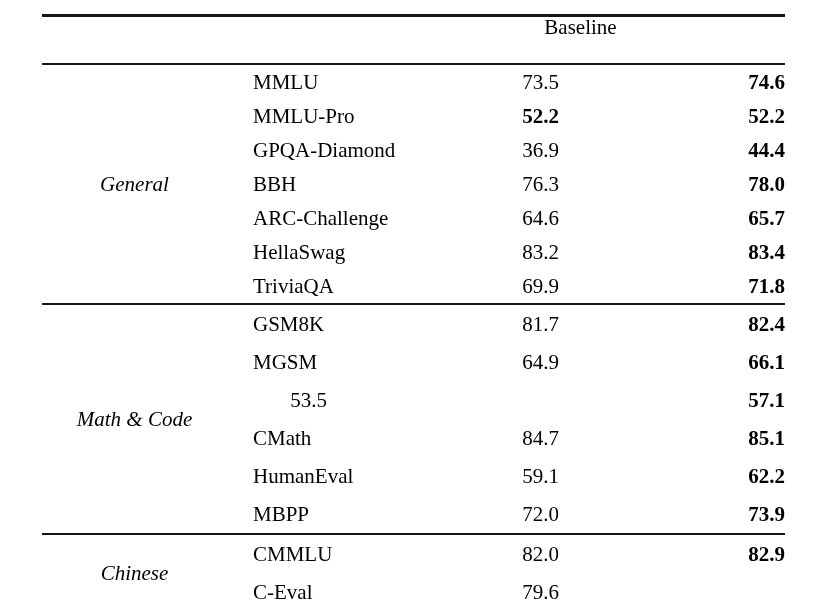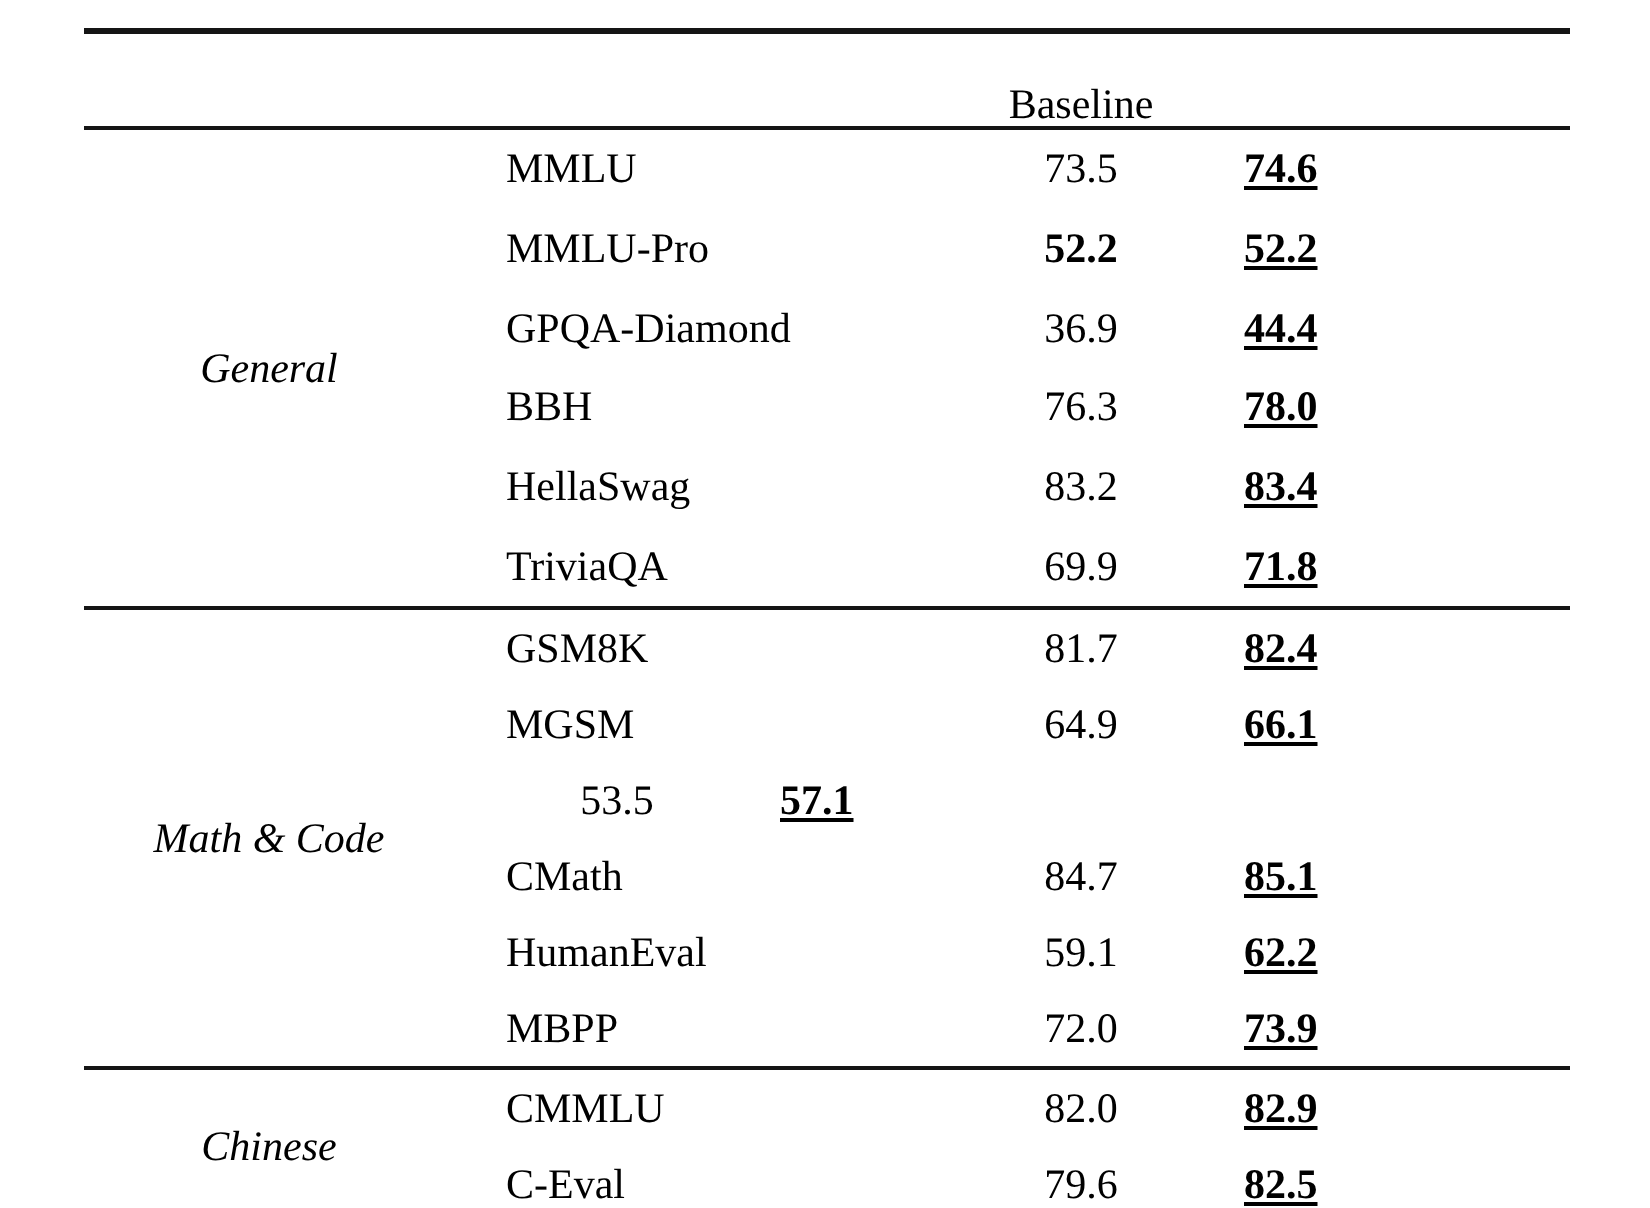--- a/index.html
+++ b/index.html
@@ -23,22 +23,23 @@
   .rule {
     height: 0;
     border-top-style: solid;
     border-top-color: #151515;
   }
   .rule.heavy { border-top-width: 3px; }
   .rule.light { border-top-width: 2px; }
 
   .header-row {
     display: flex;
-    align-items: flex-end;
+    align-items: flex-start;
     height: 46px;
+    gap: 40px;
   }
   .header-spacer { width: 417px; }
   .col-head { text-align: center; }
   .col-head.baseline-head { width: 163px; }
   .col-head.attnres-head { flex: 1; }
 
   .section {
     display: flex;
   }
   .cat-cell {
@@ -67,22 +68,21 @@
     text-align: left;
     white-space: nowrap;
   }
   .val { white-space: nowrap; }
   .val-baseline {
     width: 163px;
     text-align: center;
   }
   .val-attnres {
     flex: 1;
-    text-align: left;
-    text-decoration: underline;
+    text-align: right;
   }
   .bold { font-weight: bold; }
 </style>
 </head>
 <body>
 
 <div class="paper-table">
   <div class="rule heavy"></div>
 
   <div class="header-row">
@@ -108,20 +108,25 @@
   </div>
           <div class="row">
     <div class="bench">GPQA-Diamond</div>
     <div class="val val-baseline">36.9</div>
     <div class="val val-attnres bold">44.4</div>
   </div>
           <div class="row">
     <div class="bench">BBH</div>
     <div class="val val-baseline">76.3</div>
     <div class="val val-attnres bold">78.0</div>
+  </div>
+          <div class="row">
+    <div class="bench">ARC-Challenge</div>
+    <div class="val val-baseline">64.6</div>
+    <div class="val val-attnres bold">65.7</div>
   </div>
           <div class="row">
     <div class="bench">HellaSwag</div>
     <div class="val val-baseline">83.2</div>
     <div class="val val-attnres bold">83.4</div>
   </div>
           <div class="row">
     <div class="bench">TriviaQA</div>
     <div class="val val-baseline">69.9</div>
     <div class="val val-attnres bold">71.8</div>
@@ -168,20 +173,19 @@
     <div class="cat-cell">Chinese</div>
     <div class="rows rows-2">
           <div class="row">
     <div class="bench">CMMLU</div>
     <div class="val val-baseline">82.0</div>
     <div class="val val-attnres bold">82.9</div>
   </div>
           <div class="row">
     <div class="bench">C-Eval</div>
     <div class="val val-baseline">79.6</div>
-    <div class="val val-attnres bold">82.5</div>
   </div>
         </div>
   </div>
     </div>
 
   <div class="rule heavy"></div>
 </div>
 
 </body></html>

